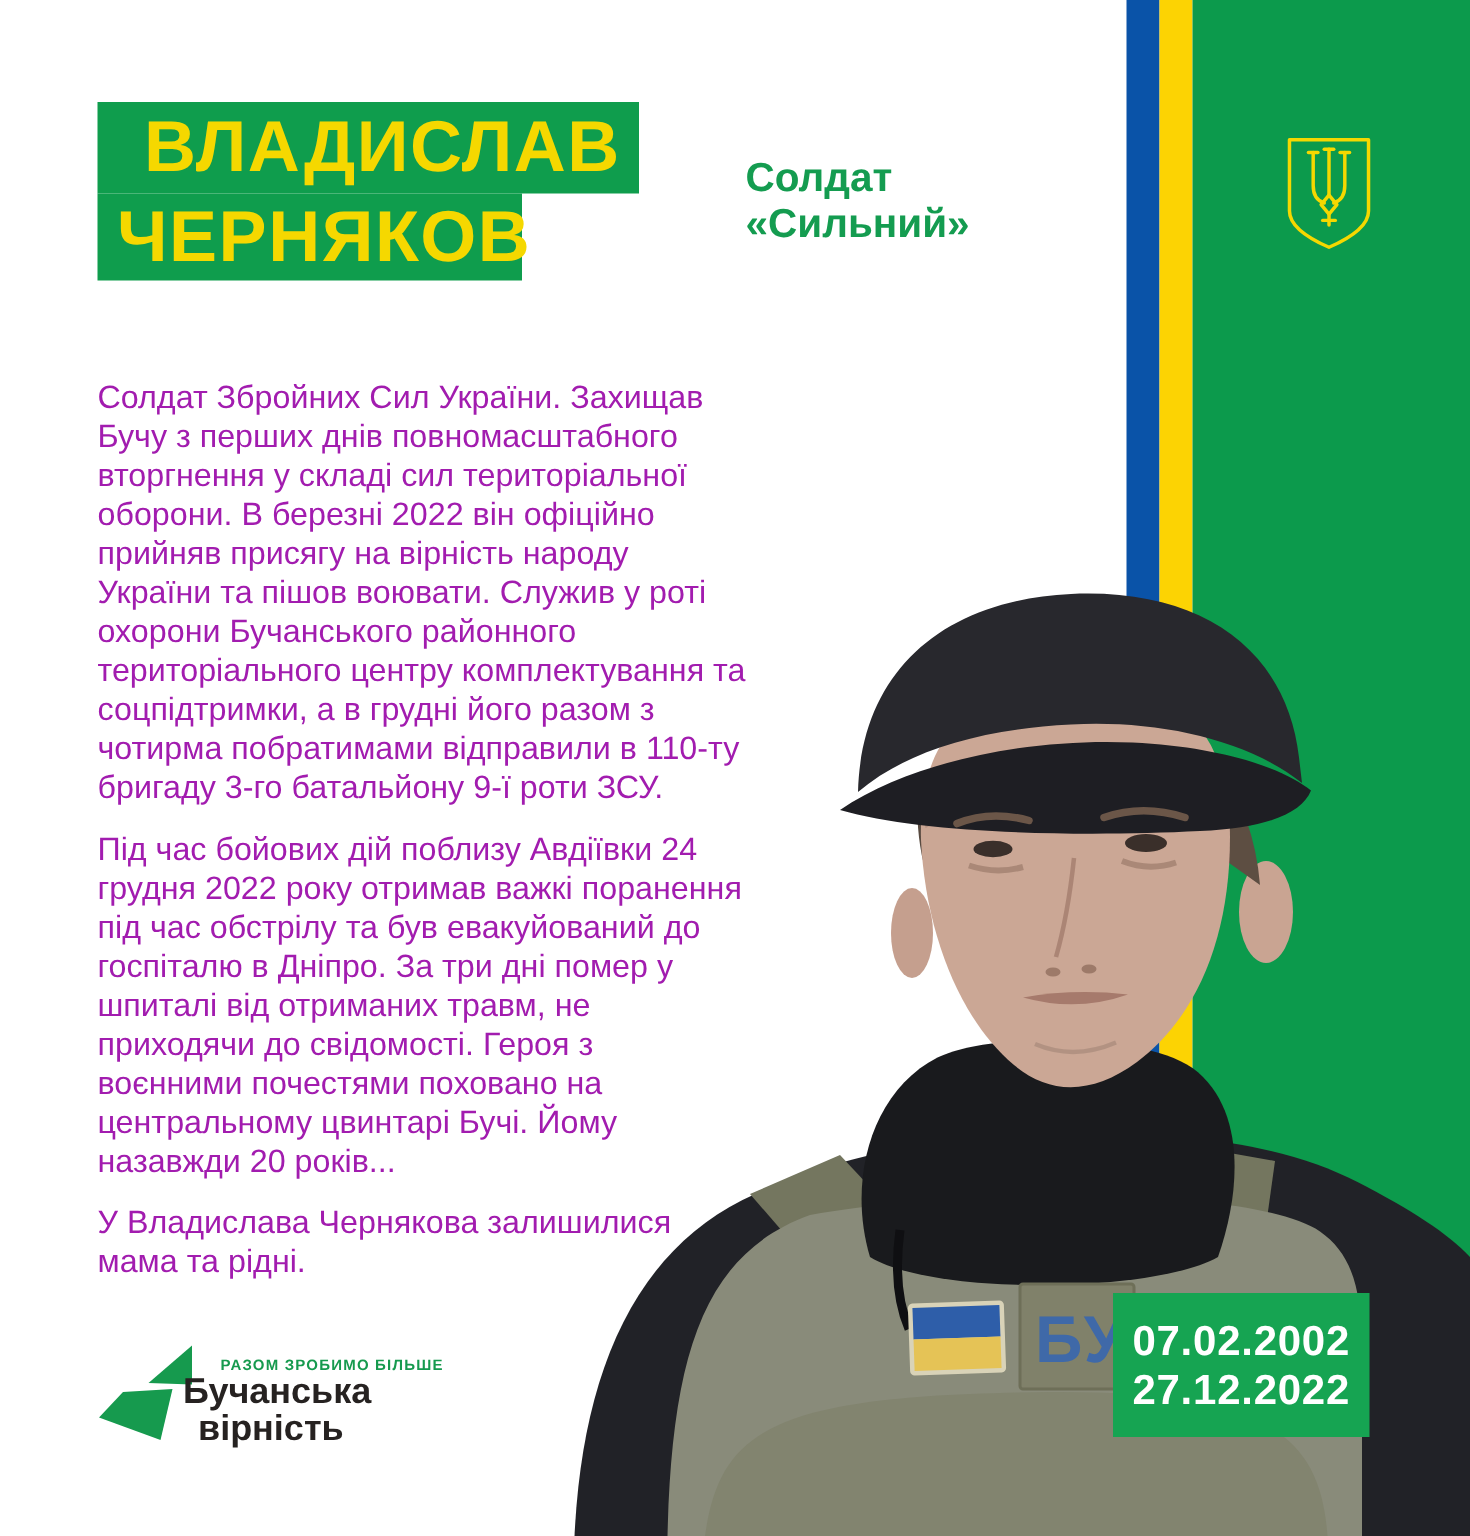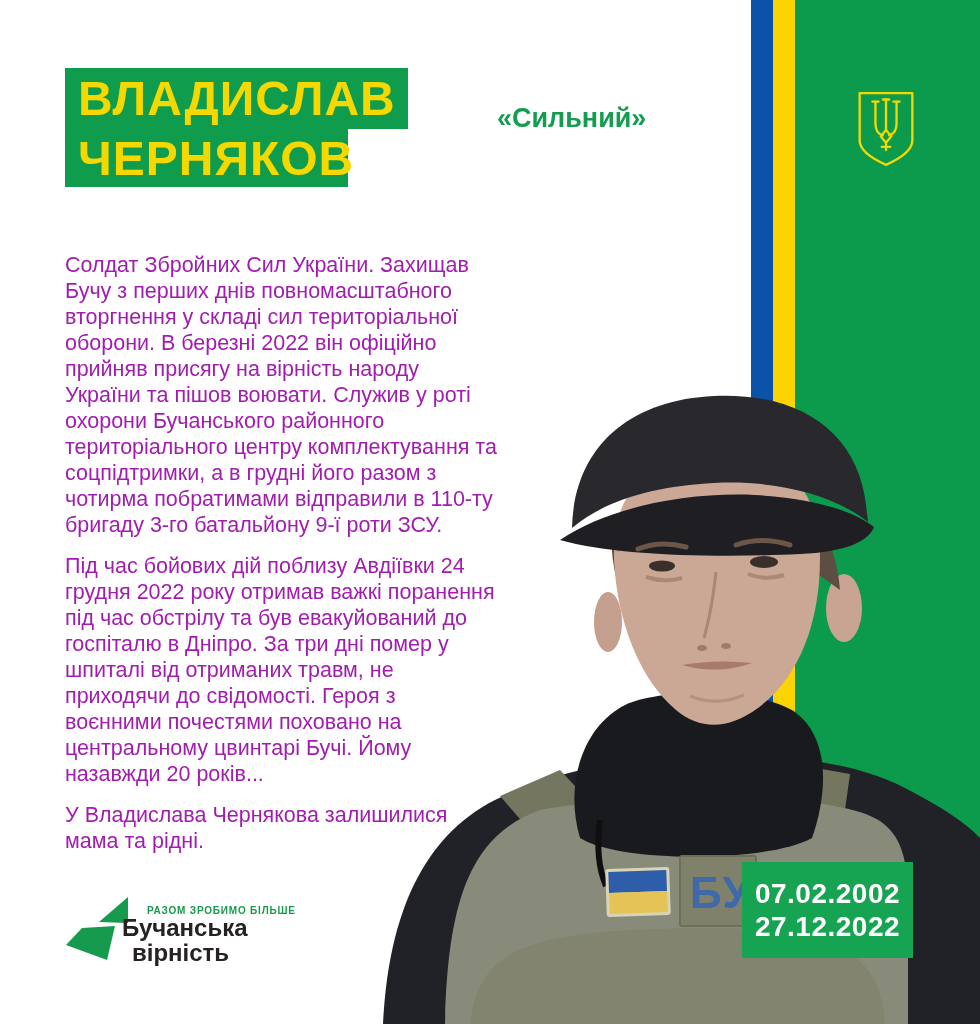--- a/index.html
+++ b/index.html
@@ -8,21 +8,21 @@
     overflow:hidden;font-family:"Liberation Sans",sans-serif;margin:0 auto;
   }
   .abs{position:absolute;}
   
   .stripe-blue{left:751px;top:0;width:22px;height:958px;background:#0a53a8;z-index:1;}
   .stripe-yellow{left:773px;top:0;width:22px;height:958px;background:#fcd303;z-index:1;}
   .side-panel{left:795px;top:0;width:185px;height:958px;background:#0c9a4c;z-index:1;}
   .trident{left:856px;top:90px;width:60px;height:78px;z-index:2;}
   
   .name-block{background:#0f9d4d;display:flex;align-items:center;z-index:2;}
-  .name-block1{left:65px;top:68px;width:343px;height:61px;}
+  .name-block1{left:65px;top:68px;width:343px;height:61px;padding-left:18px;}
   .name-block2{left:65px;top:129px;width:283px;height:58px;}
   .name-text{
     color:#f5d800;font-size:48px;font-weight:bold;letter-spacing:1px;
     padding-left:13px;white-space:nowrap;
   }
   
   .callsign{left:497px;top:103px;z-index:2;color:#149c50;font-size:27px;
     font-weight:bold;line-height:31px;}
   
   .bio{left:65px;top:252px;width:432px;z-index:2;color:#a21caf;
@@ -68,20 +68,21 @@
   </svg>
 
   <div class="abs name-block name-block1">
     <span class="name-text">ВЛАДИСЛАВ</span>
   </div>
   <div class="abs name-block name-block2">
     <span class="name-text">ЧЕРНЯКОВ</span>
   </div>
 
   <div class="abs callsign">
+    <div>Солдат</div>
     <div>«Сильний»</div>
   </div>
 
   <div class="abs bio">
     <p>Солдат Збройних Сил України. Захищав Бучу з перших днів повномасштабного вторгнення у складі сил територіальної оборони. В березні 2022 він офіційно прийняв присягу на вірність народу України та пішов воювати. Служив у роті охорони Бучанського районного територіального центру комплектування та соцпідтримки, а в грудні його разом з чотирма побратимами відправили в 110-ту бригаду 3-го батальйону 9-ї роти ЗСУ.</p>
     <p>Під час бойових дій поблизу Авдіївки 24 грудня 2022 року отримав важкі поранення під час обстрілу та був евакуйований до госпіталю в Дніпро. За три дні помер у шпиталі від отриманих травм, не приходячи до свідомості. Героя з воєнними почестями поховано на центральному цвинтарі Бучі. Йому назавжди 20 років...</p>
     <p>У Владислава Чернякова залишилися мама та рідні.</p>
   </div>
 
   <div class="abs logo">

